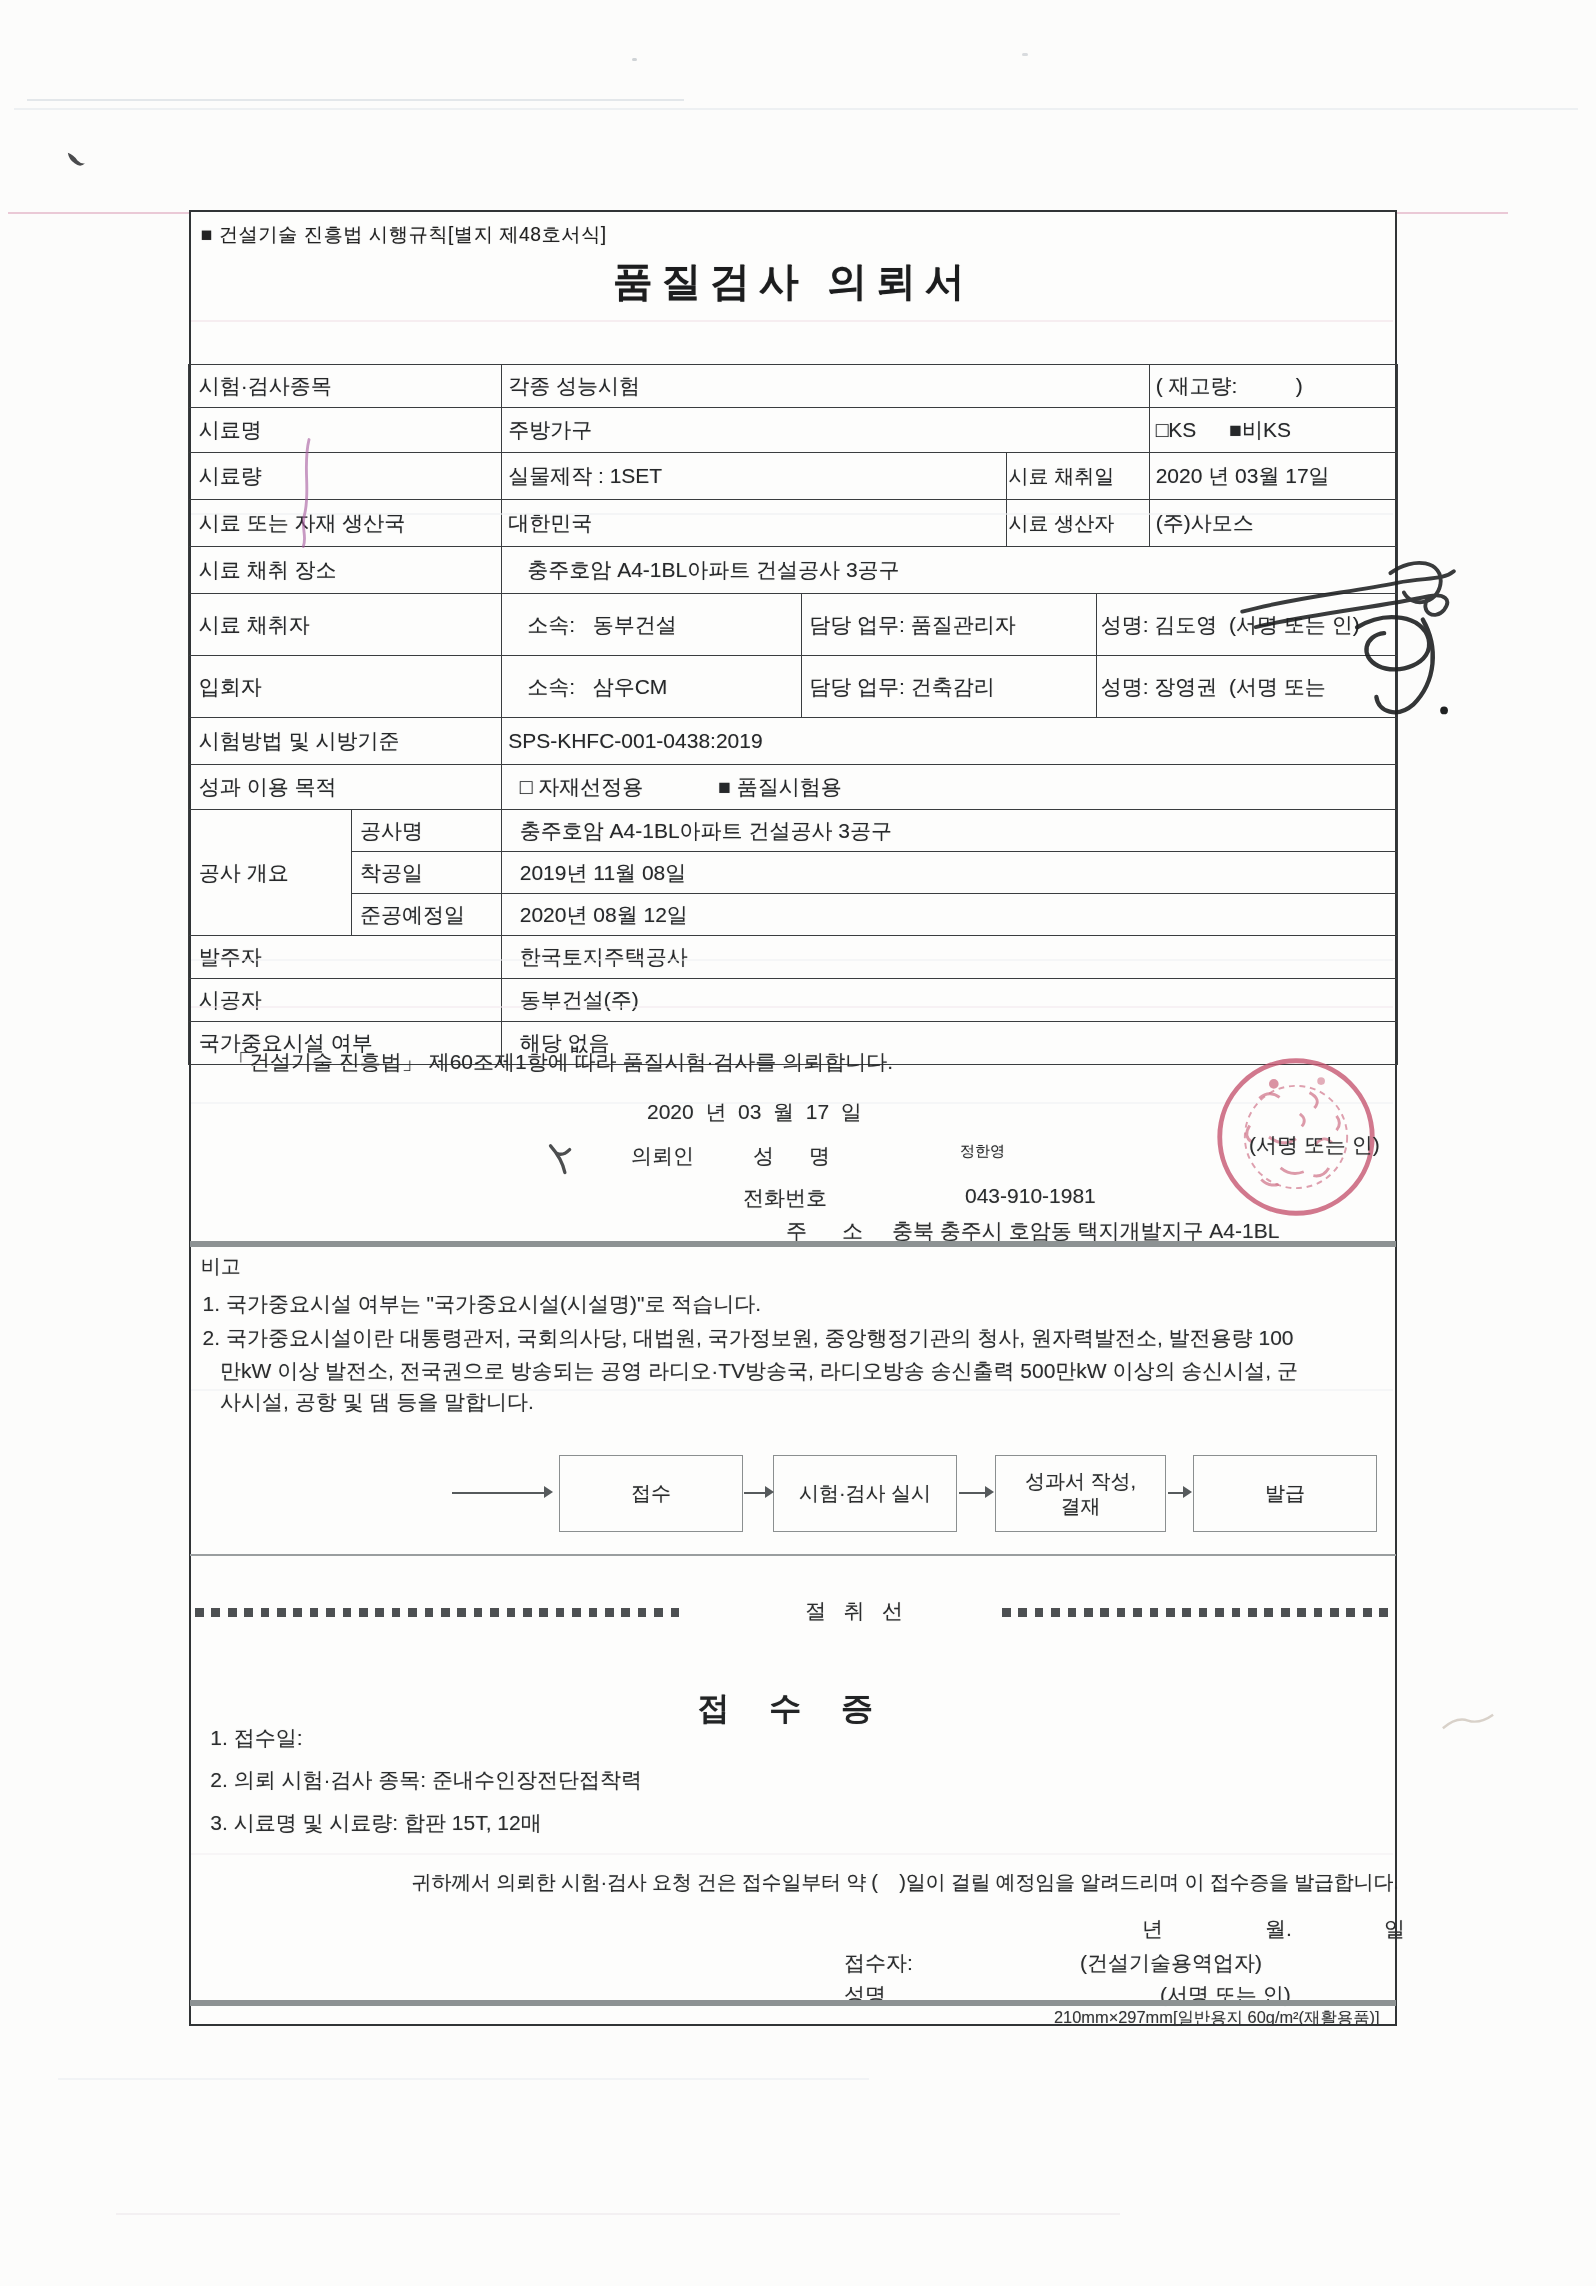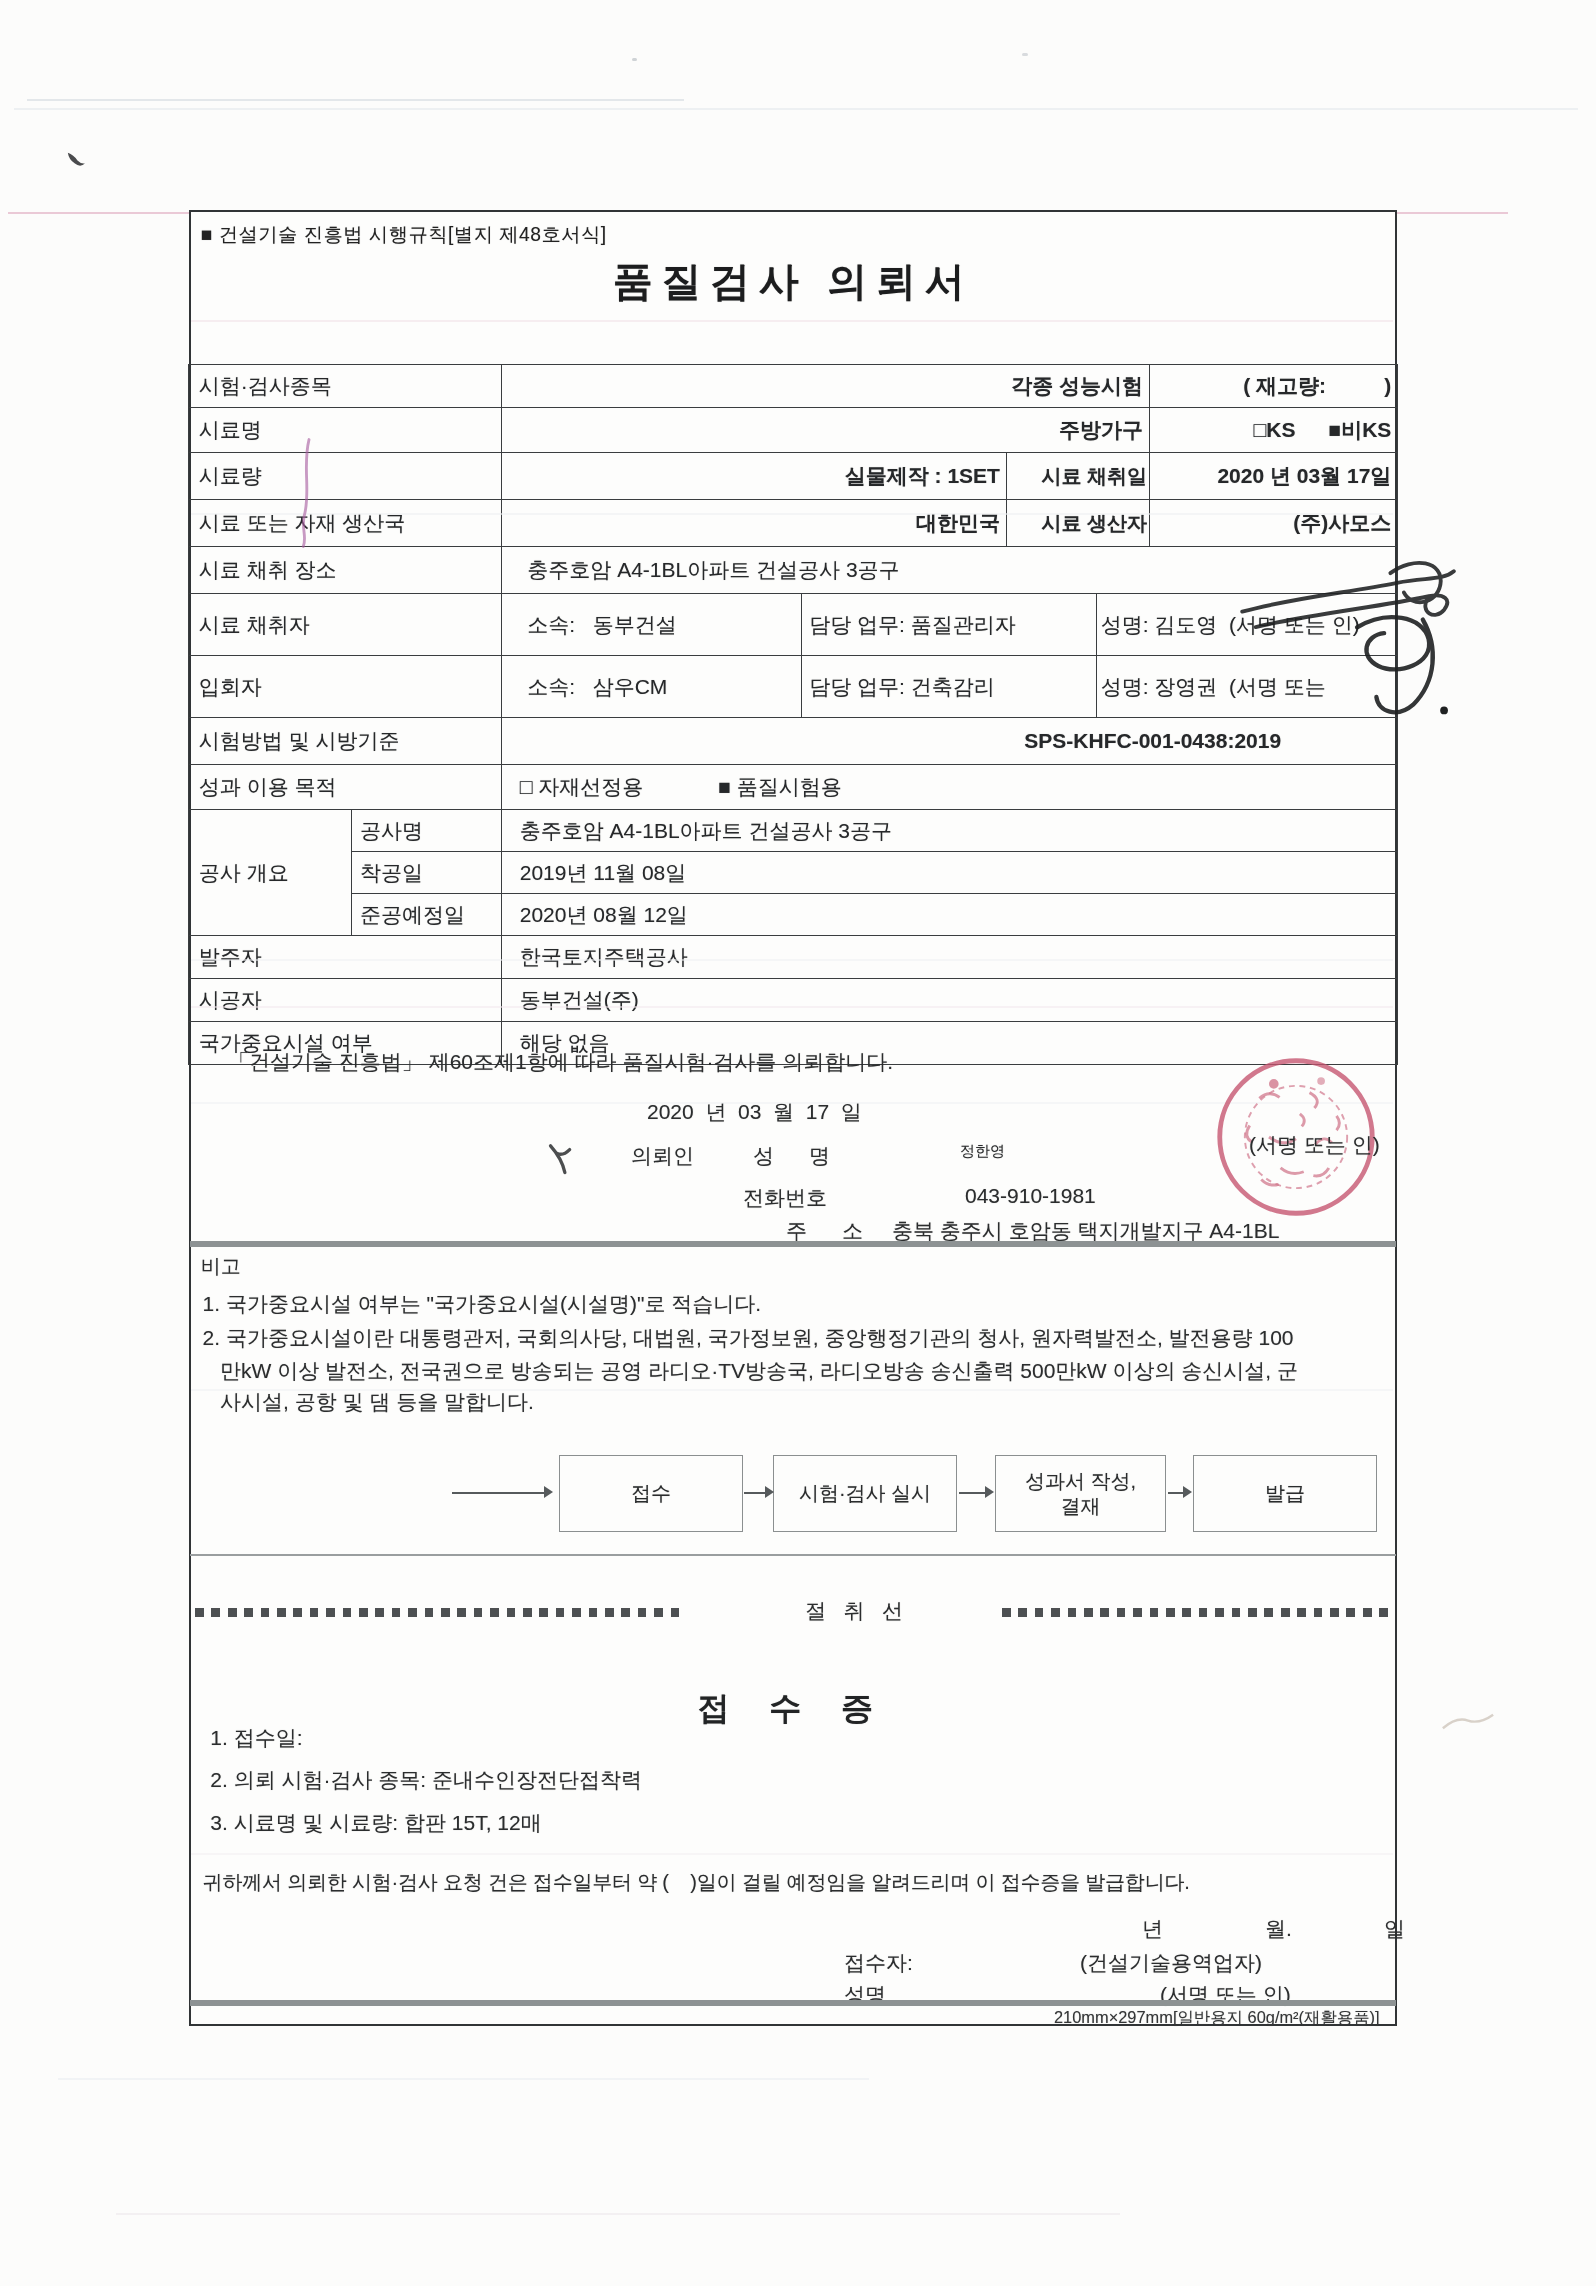--- a/index.html
+++ b/index.html
@@ -12,30 +12,30 @@
   }
   .txt{text-shadow:0 0 1px rgba(40,40,40,.32);}
   .pre{white-space:pre;}
   
   .artifact{position:absolute;pointer-events:none;}
   
   #form{
     position:absolute;left:189px;top:210px;width:1208px;height:1816px;
     border:2.9px solid #313436;background:#fdfdfc;box-sizing:border-box;
   }
-  .abs{position:absolute;}
+  .abs{position:absolute;text-align:right;}
   #form-ref{left:9.7px;top:8.7px;font-size:19.3px;letter-spacing:0.5px;color:#222;}
   #doc-title{left:0;top:42px;width:100%;text-align:center;font-size:40px;font-weight:bold;
     letter-spacing:8.7px;color:#1c1d1e;}
   
   table#main{position:absolute;left:-2.9px;top:152px;width:1210px;border-collapse:collapse;table-layout:fixed;}
   #main td{border:1.9px solid #3a3d3f;font-size:21px;vertical-align:middle;padding:0 5.8px;
     overflow:visible;color:#26282a;}
   #main td.lbl{text-align:left;padding-left:9.7px;font-size:21px;}
-  #main td.ctr{text-align:right;font-weight:bold;}
+  #main td.ctr{text-align:left;}
   #main td.lft{text-align:left;}
   
   .heavy{position:absolute;height:5.8px;background:#8d9293;}
   .thin{position:absolute;height:1.9px;background:#8a8d8e;}
   #proc-bar{left:-1px;top:1193px;width:1206px;height:32px;background:#a3a8a8;
     border-top:2.9px solid #787d7d;border-bottom:2.9px solid #787d7d;
     text-align:center;font-size:19.3px;color:#2f3434;line-height:32px;letter-spacing:1.9px;}
   .flowbox{position:absolute;top:1243px;height:75px;border:1.9px solid #8b8f90;background:#fdfdfc;
     display:flex;align-items:center;justify-content:center;text-align:center;
     font-size:20px;color:#2a2c2d;white-space:pre-line;line-height:25px;}

